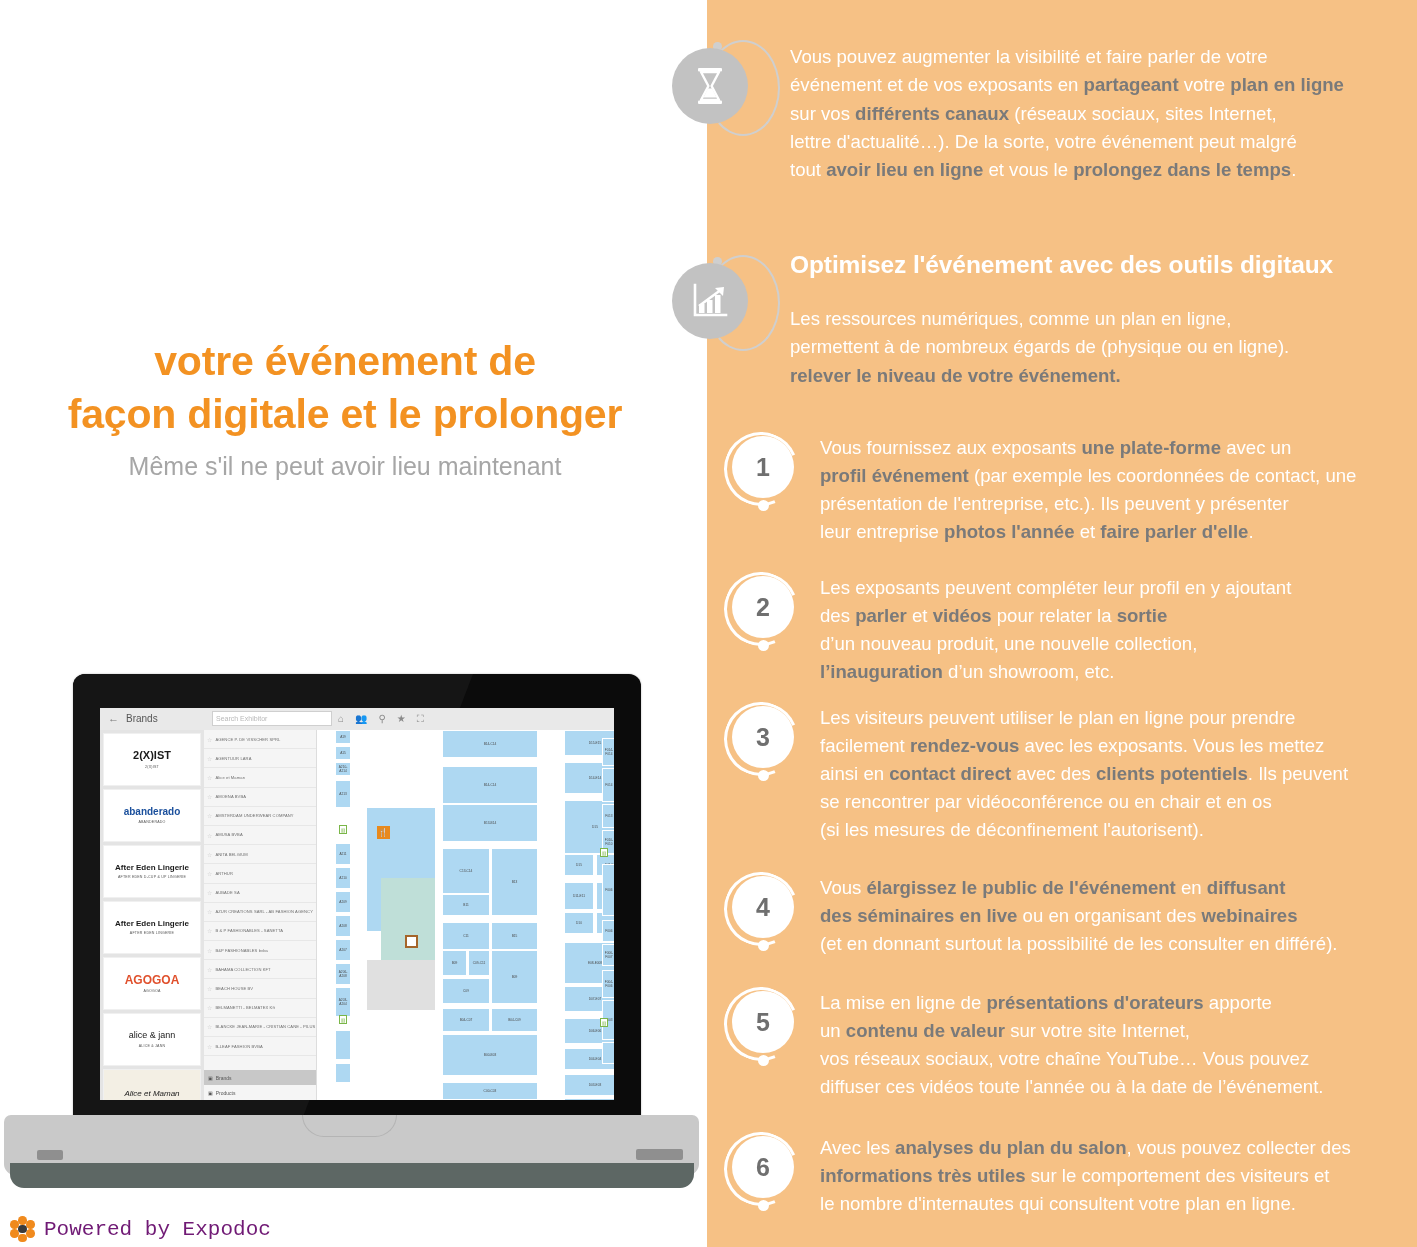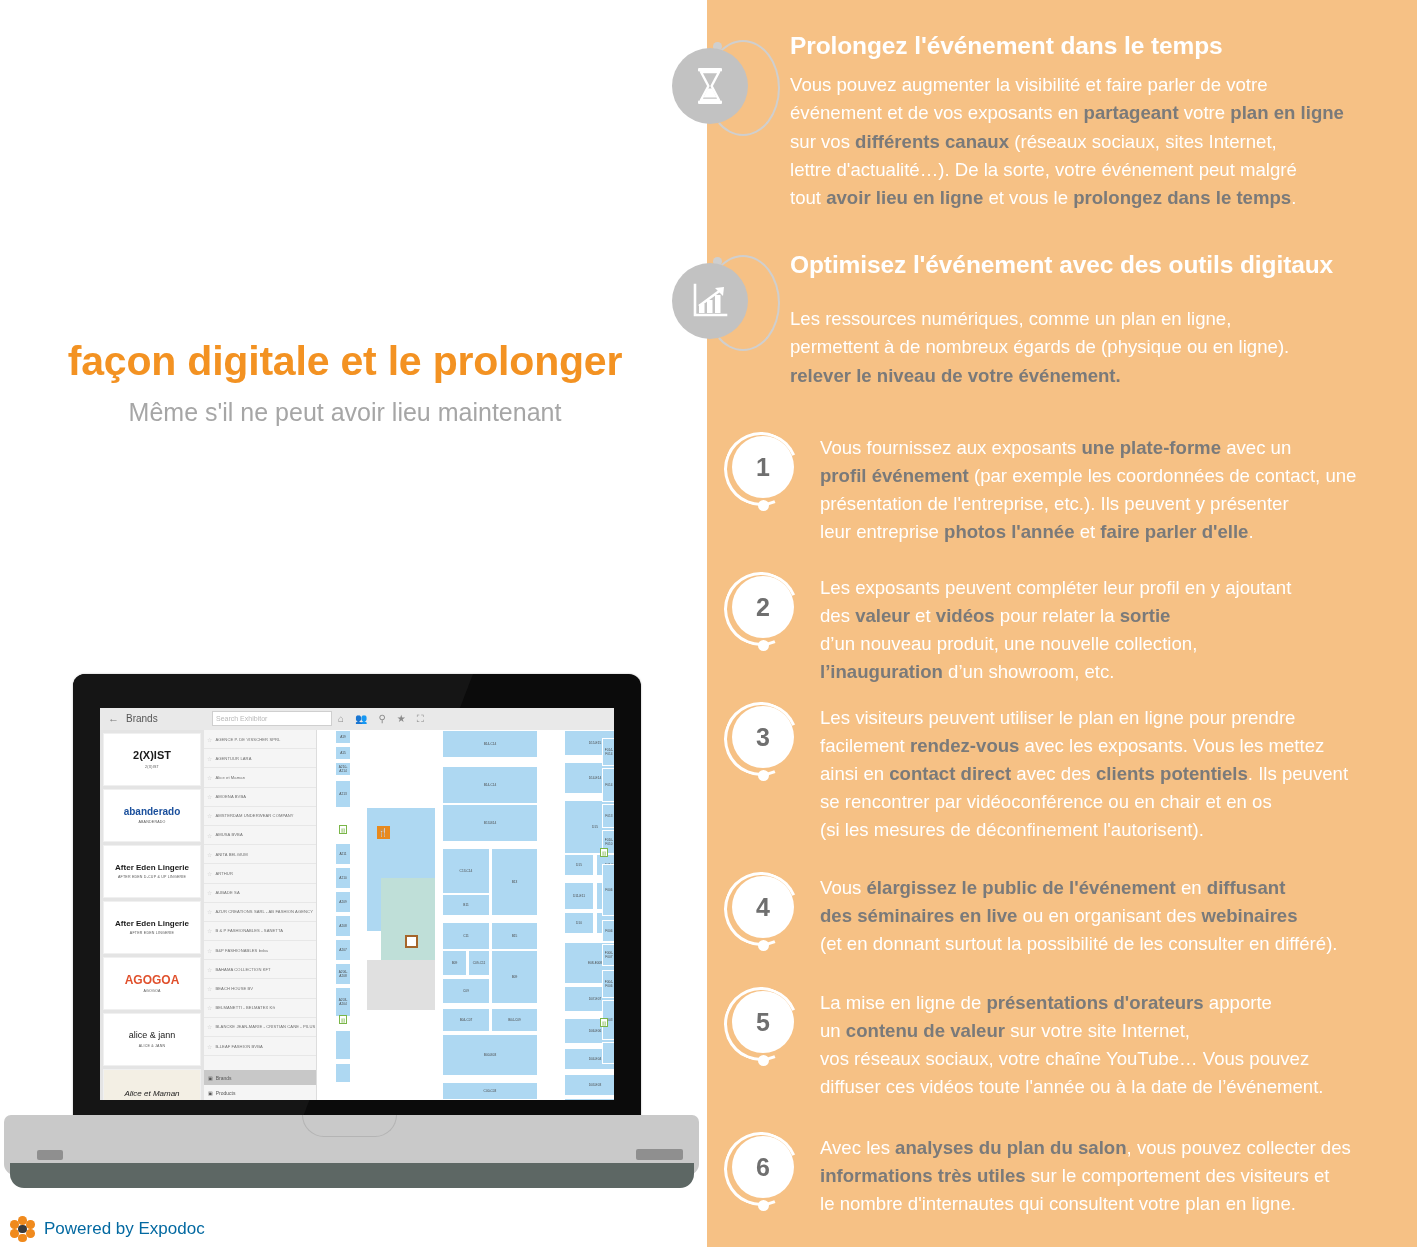--- a/index.html
+++ b/index.html
@@ -137,33 +137,34 @@
     position:absolute; left:10px; top:6px; width:62px; height:62px; border-radius:50%;
     background:#ffffff; display:flex; align-items:center; justify-content:center;
     color:#6f6f6f; font-size:25px; font-weight:bold;
   }
   .num-dot { position:absolute; left:36px; top:70px; width:11px; height:11px; border-radius:50%; background:#fff;}
   .item-text { position:absolute; left:98px; top:4px; color:#ffffff; font-size:18.6px; line-height:1.50; white-space:nowrap;}
   .item-text b { color:#7a7a7a; font-weight:bold; }
 
   
   .footer { position:absolute; left:10px; top:1216px; display:flex; align-items:center; }
-  .footer-label { font-size:17px; color:#0369a1; margin-left:8px; }
+  .footer-label { font-size:21px; color:#701a75; margin-left:8px;font-family:Liberation Mono, monospace; }
   .logo { position:relative; width:26px; height:26px; }
   .logo i { position:absolute; width:8.5px; height:8.5px; border-radius:50%; background:#f08a1d; display:block;}
   .logo i.dark { background:#3b3b3b; }
 </style>
 </head>
 <body>
 
 <div id="root">
 
   <div class="orange-panel"></div>
 
   <div class="title-block">
+    <div class="title-line">votre événement de</div>
     <div class="title-line">façon digitale et le prolonger</div>
     <div class="subtitle">Même s'il ne peut avoir lieu maintenant</div>
   </div>
 
   <div class="laptop">
     <div class="lid"></div>
     <div class="lid-sheen"></div>
 
     <div class="screen">
 
@@ -373,21 +374,20 @@
     <div class="sec-arc-dot" style="left:41px;top:12px;"></div>
     <div class="sec-circle" style="left:0px;top:18px;">
       <svg width="34" height="38" viewBox="0 0 34 38" aria-hidden="true">
         <rect x="5" y="1" width="24" height="3.6" rx="1" fill="#fff"></rect>
         <rect x="5" y="33.4" width="24" height="3.6" rx="1" fill="#fff"></rect>
         <path d="M8 5 L26 5 L18.6 19 L26 33 L8 33 L15.4 19 Z" fill="none" stroke="#fff" stroke-width="2.4" stroke-linejoin="round"></path>
         <path d="M10.5 30.5 L23.5 30.5 L19 21.5 L15 21.5 Z" fill="#fff"></path>
       </svg>
     </div>
     <div style="position:absolute;left:118px;top:2px;width:580px;">
-      <div class="sec-h">Prolongez l'événement dans le temps</div>
       <div class="sec-p" style="margin-top:11px;">Vous pouvez augmenter la visibilité et faire parler de votre<br>événement et de vos exposants en <b>partageant</b> votre <b>plan en ligne</b><br>sur vos <b>différents canaux</b> (réseaux sociaux, sites Internet,<br>lettre d'actualité…). De la sorte, votre événement peut malgré<br>tout <b>avoir lieu en ligne</b> et vous le <b>prolongez dans le temps</b>.</div>
     </div>
   </div>
 
   <div class="sec" style="left:672px;top:245px;">
     <div class="sec-arc" style="left:34px;top:10px;"></div>
     <div class="sec-arc-dot" style="left:41px;top:12px;"></div>
     <div class="sec-circle" style="left:0px;top:18px;">
       <svg width="38" height="38" viewBox="0 0 38 38" aria-hidden="true">
         <path d="M4 3 L4 33 L35 33" fill="none" stroke="#fff" stroke-width="2.6" stroke-linecap="square"></path>
@@ -412,21 +412,21 @@
     </div>
     <div class="item-text">Vous fournissez aux exposants <b>une plate-forme</b> avec un<br><b>profil événement</b> (par exemple les coordonnées de contact, une<br>présentation de l'entreprise, etc.). Ils peuvent y présenter<br>leur entreprise <b>photos l'année</b> et <b>faire parler d'elle</b>.</div>
   </div>
 
   <div class="item" style="top:570px;">
     <div class="num-wrap">
       <div class="num-ring"></div>
       <div class="num-circle">2</div>
       <div class="num-dot"></div>
     </div>
-    <div class="item-text">Les exposants peuvent compléter leur profil en y ajoutant<br>des <b>valeur</b> et <b>vidéos</b> pour relater la <b>sortie</b><br>d’un nouveau produit, une nouvelle collection,<br><b>l’inauguration</b> d’un showroom, etc.</div>
+    <div class="item-text">Les exposants peuvent compléter leur profil en y ajoutant<br>des <b>parler</b> et <b>vidéos</b> pour relater la <b>sortie</b><br>d’un nouveau produit, une nouvelle collection,<br><b>l’inauguration</b> d’un showroom, etc.</div>
   </div>
 
   <div class="item" style="top:700px;">
     <div class="num-wrap">
       <div class="num-ring"></div>
       <div class="num-circle">3</div>
       <div class="num-dot"></div>
     </div>
     <div class="item-text">Les visiteurs peuvent utiliser le plan en ligne pour prendre<br>facilement <b>rendez-vous</b> avec les exposants. Vous les mettez<br>ainsi en <b>contact direct</b> avec des <b>clients potentiels</b>. Ils peuvent<br>se rencontrer par vidéoconférence ou en chair et en os<br>(si les mesures de déconfinement l'autorisent).</div>
   </div>

